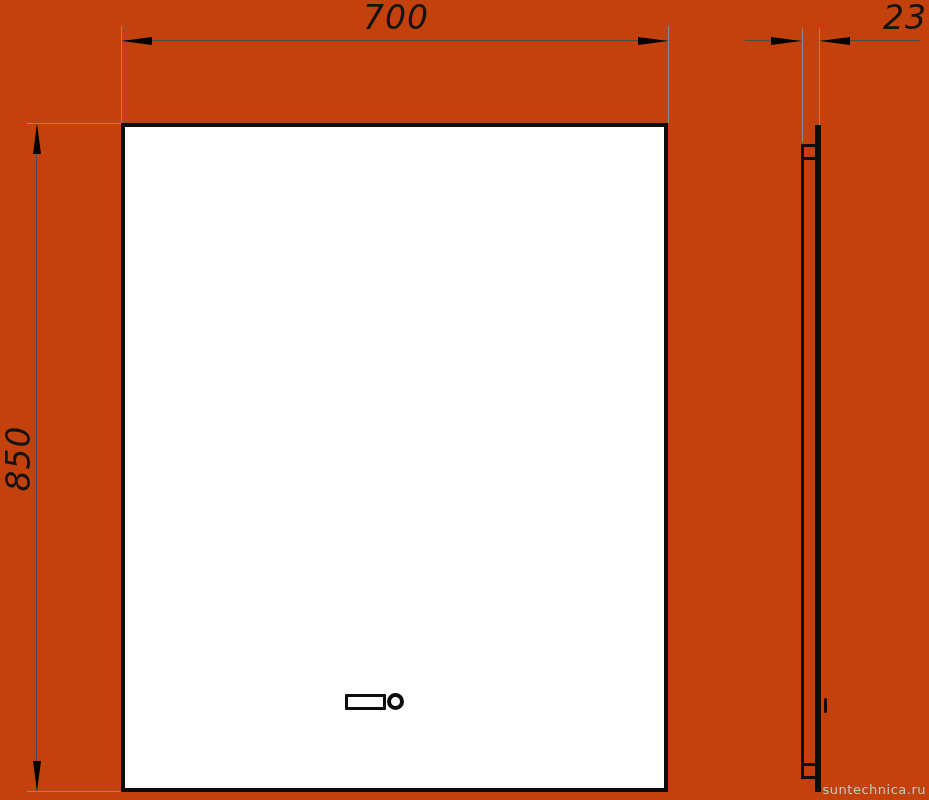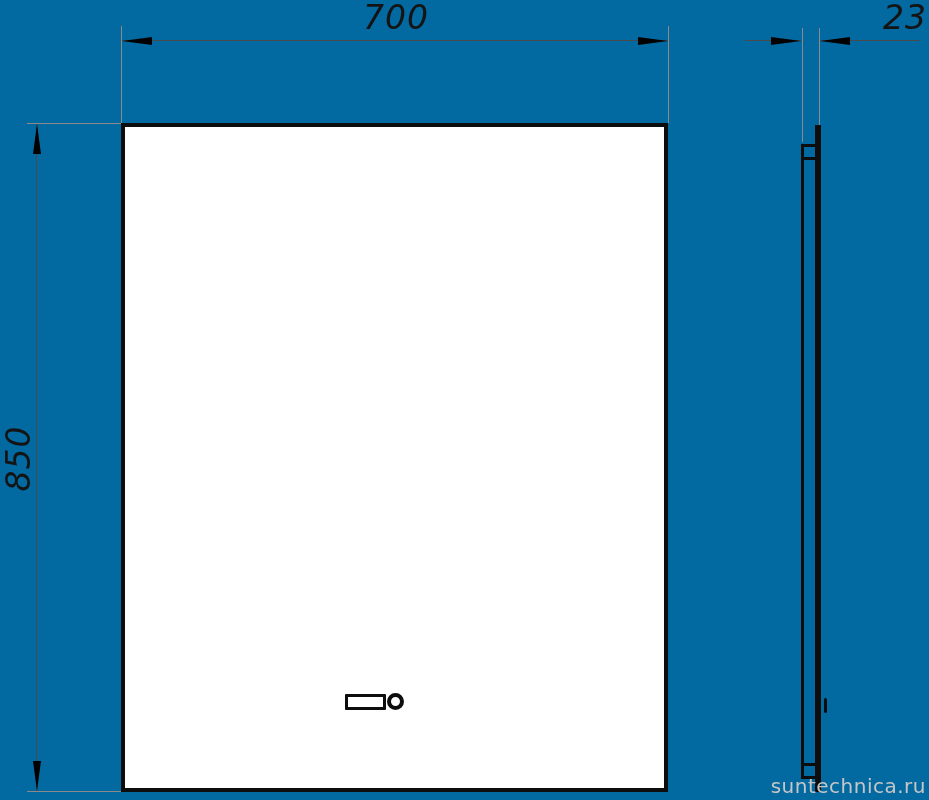--- a/index.html
+++ b/index.html
@@ -1,17 +1,17 @@
 <!DOCTYPE html>
 <html><head>
 <meta charset="utf-8">
 <style>
   html,body{margin:0;padding:0;background:#fff;}
   .canvas{
-    position:relative;width:929px;height:800px;background:#0369a1;
+    position:relative;width:929px;height:800px;background:#c2410c;
     font-family:"DejaVu Sans","Liberation Sans",sans-serif;overflow:hidden;
   }
   .abs{position:absolute;}
   
   .ext{position:absolute;background:#8a8a8a;}
   
   .dim{position:absolute;background:#4a4a4a;}
   
   .obj{background:#0d0d0d;}
   
@@ -36,21 +36,21 @@
   .sensor-rect{
     position:absolute;left:345px;top:694px;width:41px;height:16px;
     border:3px solid #0d0d0d;box-sizing:border-box;border-radius:1px;background:#fff;
   }
   
   .sensor-circle{
     position:absolute;left:387px;top:693px;width:17px;height:17px;
     border:4.5px solid #0d0d0d;box-sizing:border-box;border-radius:50%;background:#fff;
   }
   .watermark{
-    position:absolute;right:3px;bottom:4px;font-size:20px;
+    position:absolute;right:3px;bottom:4px;font-size:13px;
     letter-spacing:0.5px;line-height:1;margin-left:8px;
   }
 </style>
 </head>
 <body>
 
 <div class="canvas">
 
   <div class="front-rect"></div>
 

